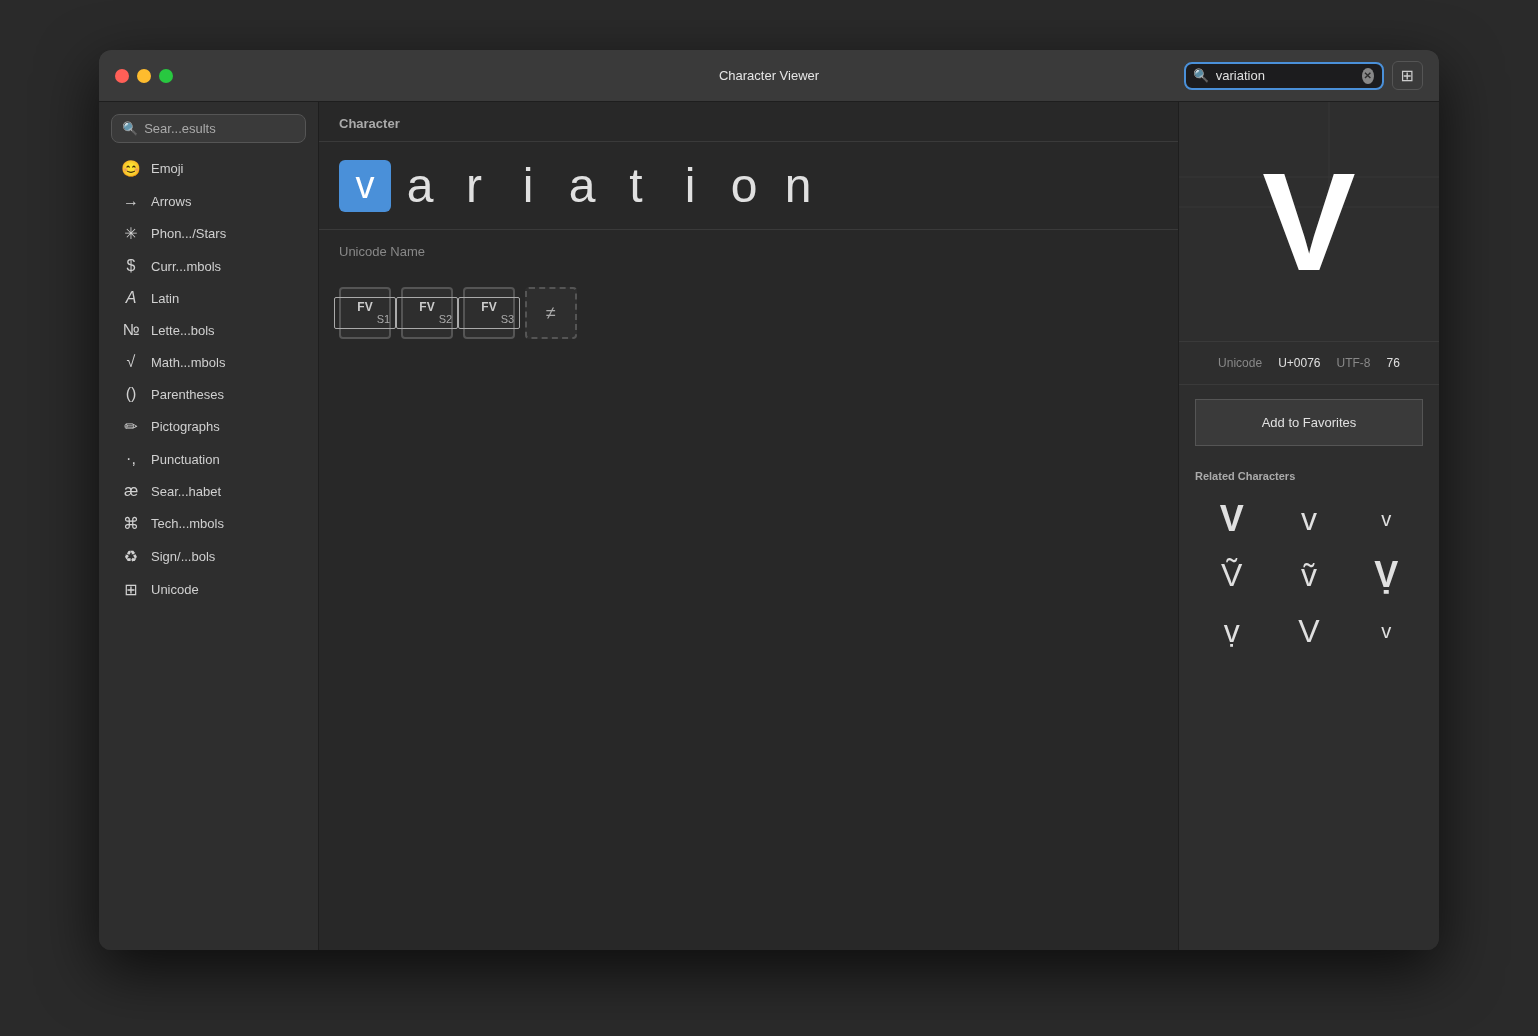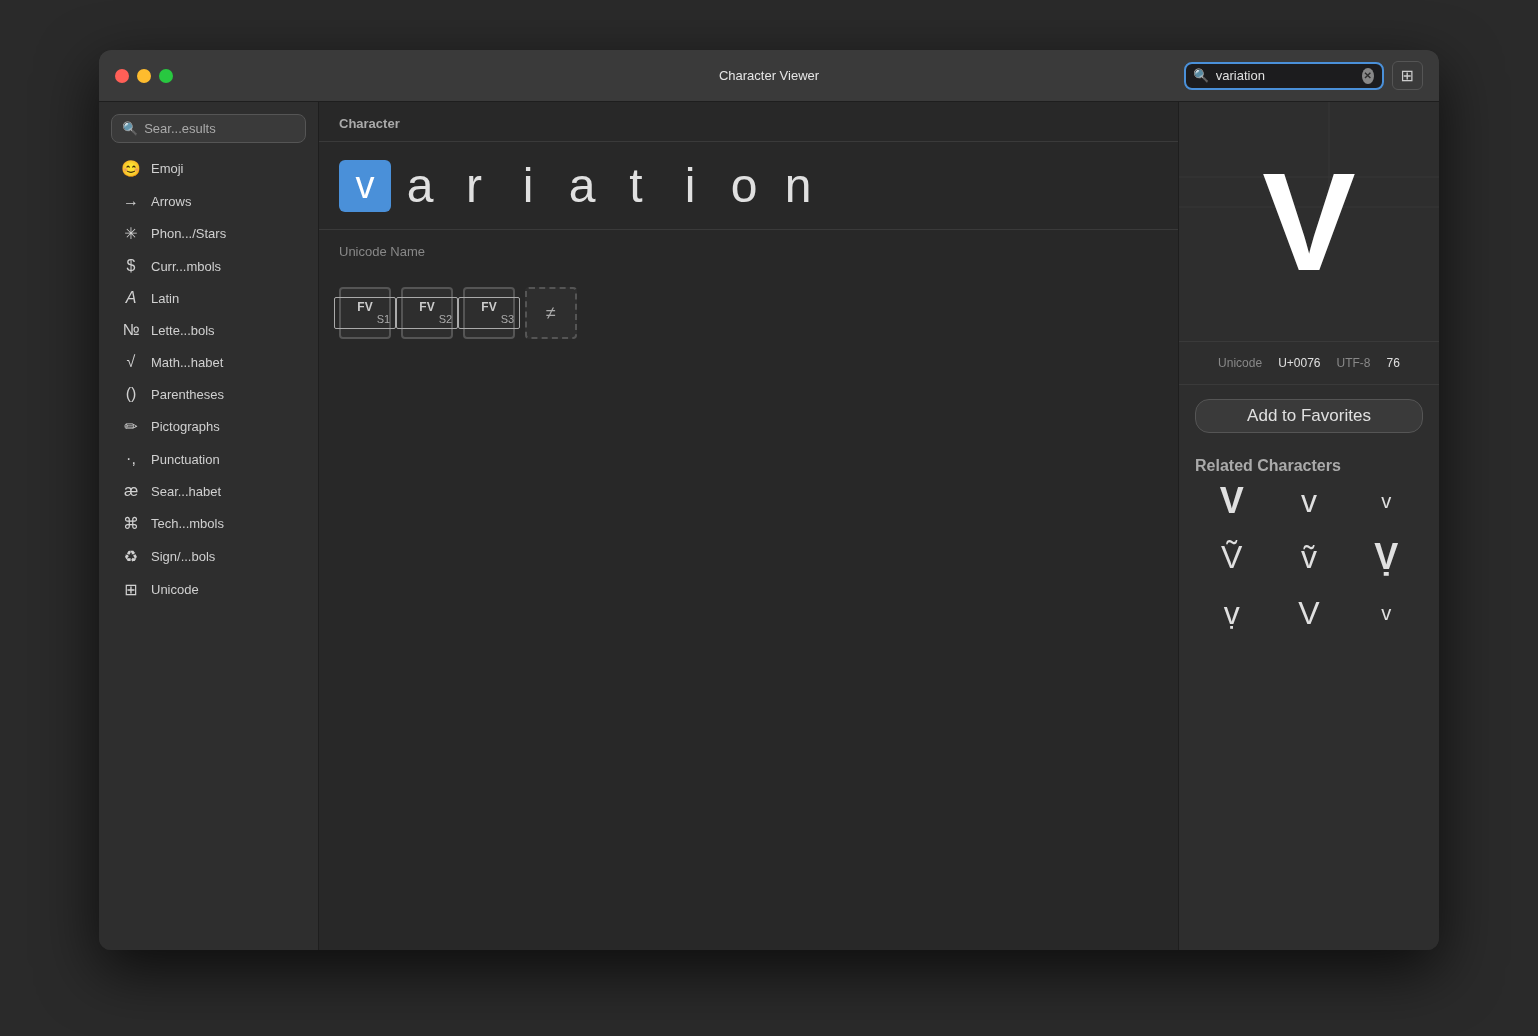--- a/index.html
+++ b/index.html
@@ -338,39 +338,39 @@
     }
 
     .char-info-row .value {
       color: #e0e0e0;
     }
 
     .add-to-fav-btn {
       margin: 14px 16px;
       background: #3a3a3a;
       border: 1px solid #555;
-      border-radius: 14px;
-      padding: 6px 20px;
-      color: #e0e0e0;
-      font-size: 17px;
+      border-radius: 0;
+      padding: 15px 20px;
+      color: #e0e0e0;
+      font-size: 13px;
       cursor: pointer;
       width: calc(100% - 32px);
       text-align: center;
     }
 
     .related-section {
       padding: 10px 16px;
       width: 100%;
     }
 
     .related-label {
-      font-size: 16px;
+      font-size: 11px;
       font-weight: 600;
       color: #aaa;
-      margin-bottom: 0;
+      margin-bottom: 11px;
     }
 
     .related-grid {
       display: grid;
       grid-template-columns: repeat(3, 1fr);
       gap: 4px;
     }
 
     .related-char {
       display: flex;
@@ -434,21 +434,21 @@
       <div class="sidebar-item">
         <span class="icon" style="font-style:italic;">A</span>
         <span>Latin</span>
       </div>
       <div class="sidebar-item">
         <span class="icon">№</span>
         <span>Lette...bols</span>
       </div>
       <div class="sidebar-item">
         <span class="icon">√</span>
-        <span>Math...habet</span>
+        <span>Math...mbols</span>
       </div>
       <div class="sidebar-item">
         <span class="icon">()</span>
         <span>Parentheses</span>
       </div>
       <div class="sidebar-item">
         <span class="icon">✏</span>
         <span>Pictographs</span>
       </div>
       <div class="sidebar-item">

